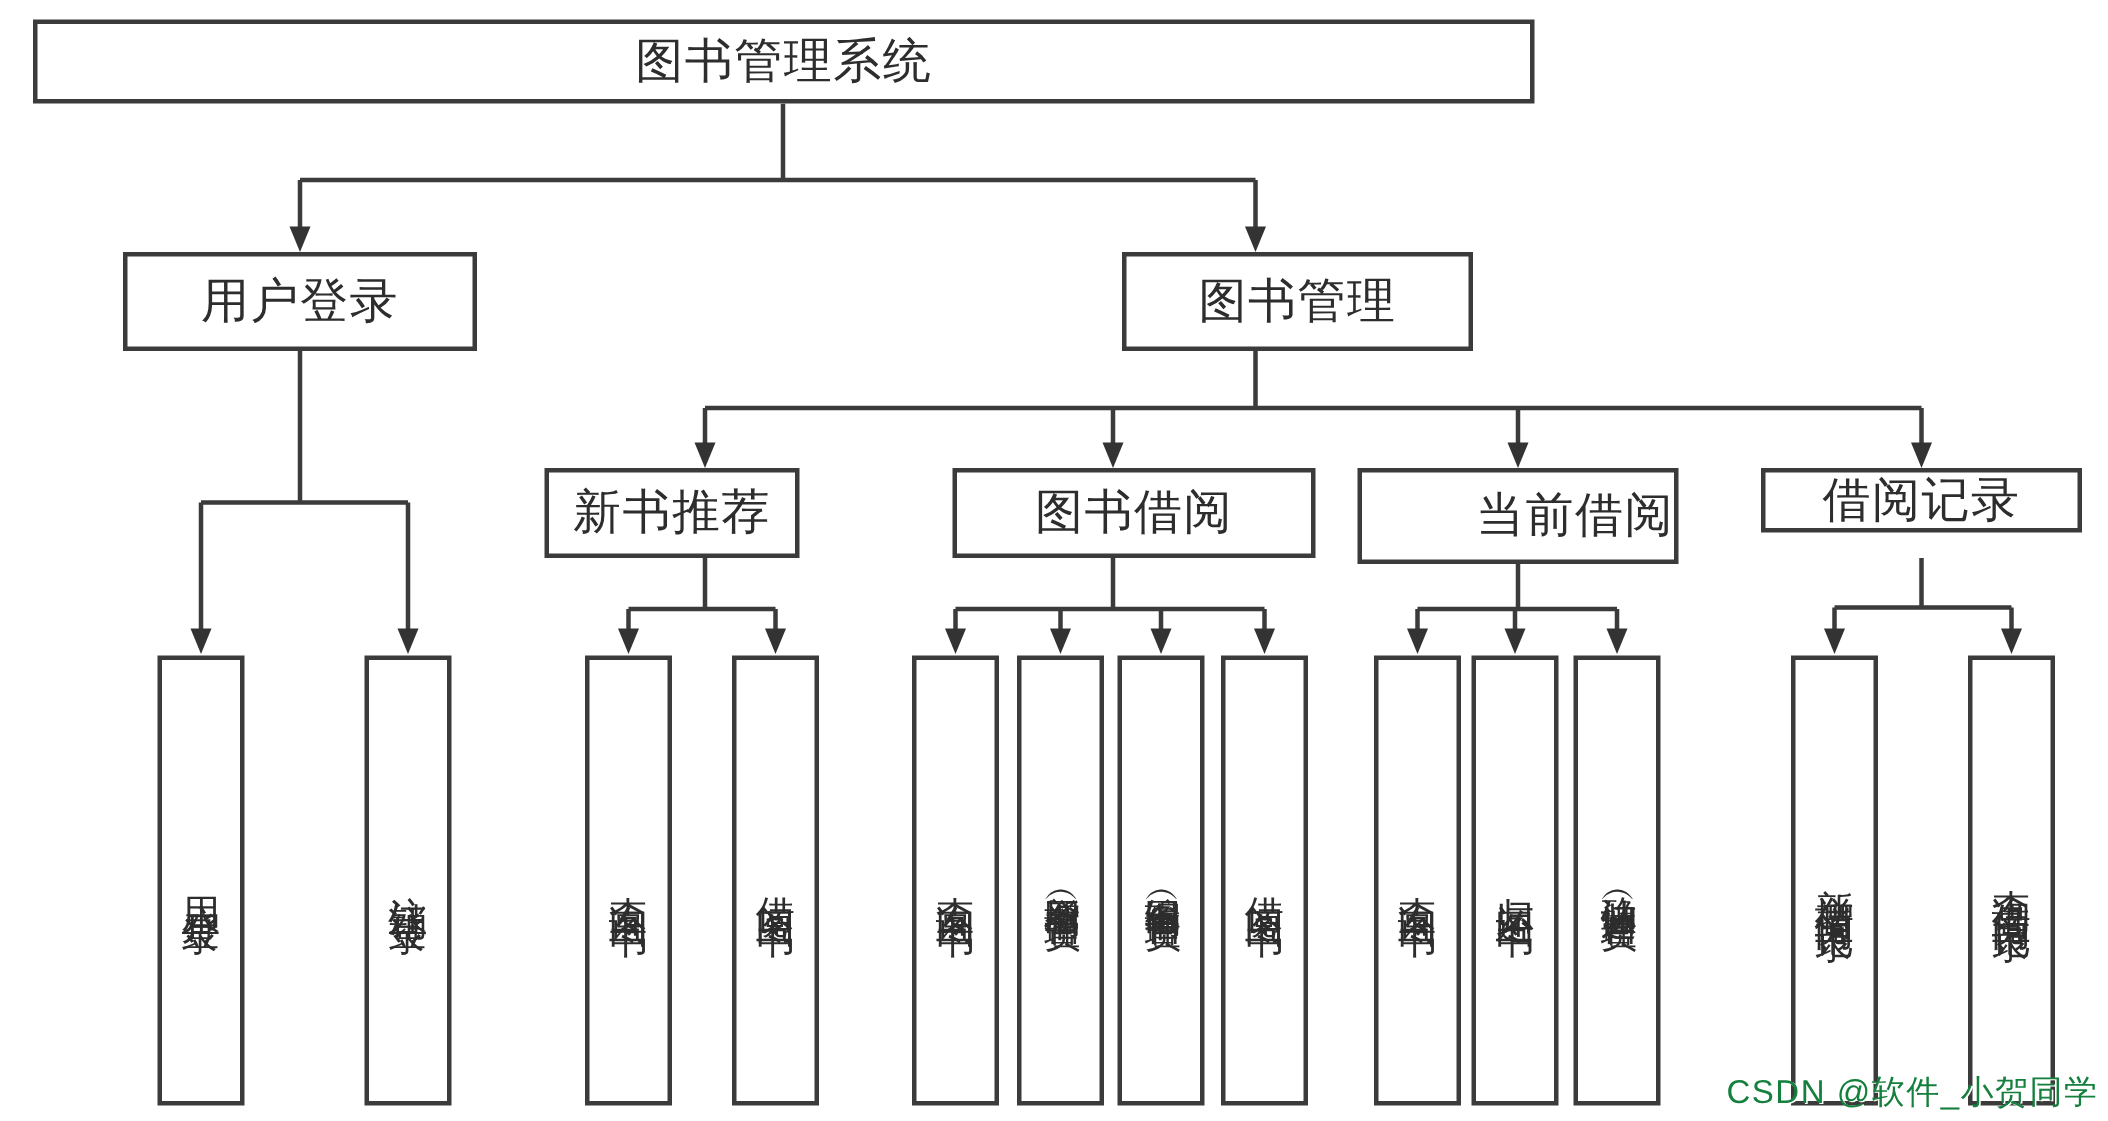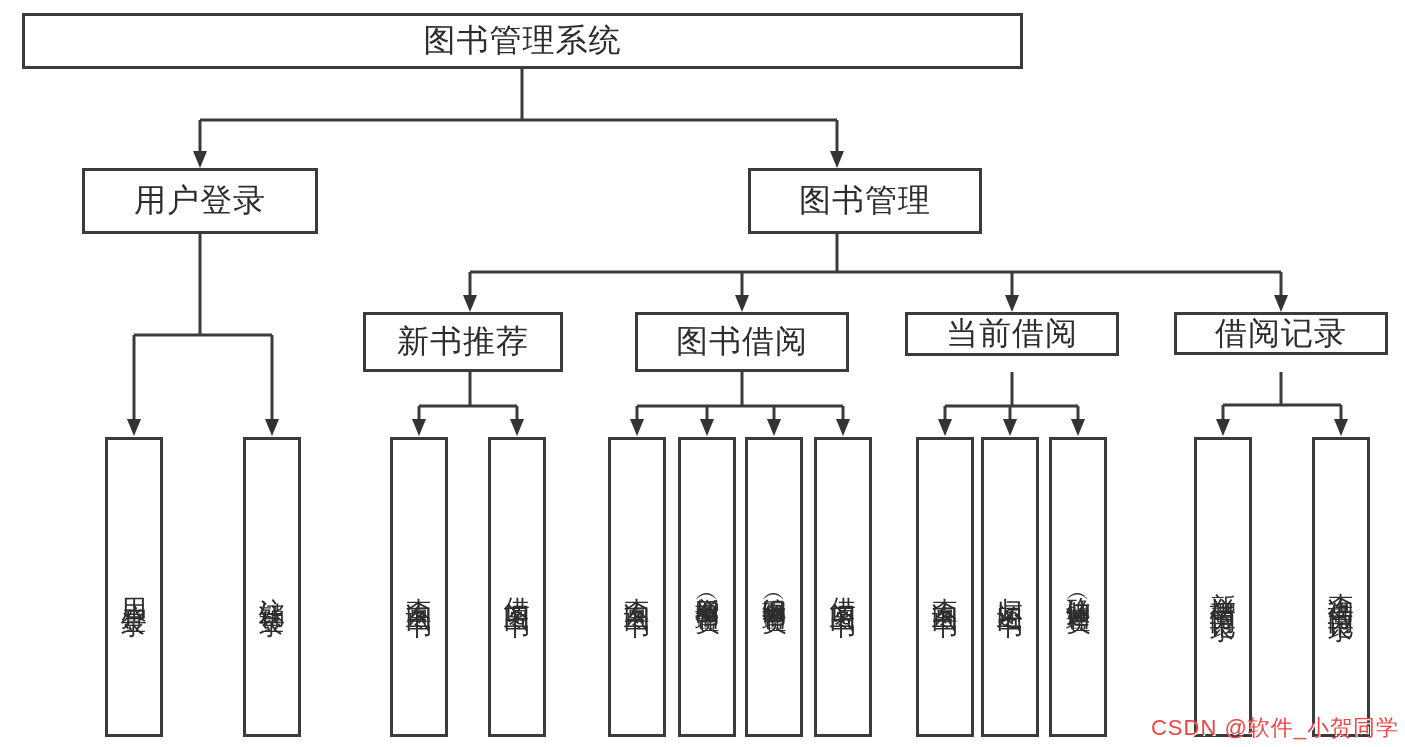--- a/index.html
+++ b/index.html
@@ -54,21 +54,21 @@
   .leaf.long span {
     font-size: 24px;
     letter-spacing: 2px;
   }
   .watermark {
     position: absolute;
     right: 6px;
     bottom: 4px;
     font-size: 22px;
     letter-spacing: 1px;
-    color: #ef4444;
+    color: #15803d;
     text-shadow: 1px 1px 0 #ffffff;
     white-space: nowrap;
   }
 </style>
 </head>
 <body>
 
 <div class="stage">
 
   <svg class="connectors" viewBox="0 0 1405 747" xmlns="http://www.w3.org/2000/svg">
@@ -115,27 +115,27 @@
     <span>图书管理系统</span>
   </div>
 
   <div class="node h-node" style="left:82px; top:168px; width:236px; height:66px;">
     <span>用户登录</span>
   </div>
   <div class="node h-node" style="left:720px; top:168px; width:234px; height:66px;margin-left:28px;">
     <span>图书管理</span>
   </div>
 
-  <div class="node h-node" style="left:363px; top:312px; width:200px; height:60px;">
+  <div class="node h-node" style="left:363px; top:312px; width:170px; height:60px;">
     <span>新书推荐</span>
   </div>
-  <div class="node h-node" style="left:635px; top:312px; width:214px; height:60px;">
+  <div class="node h-node" style="left:635px; top:312px; width:242px; height:60px;">
     <span>图书借阅</span>
   </div>
-  <div class="node h-node" style="left:905px; top:312px; width:214px; height:44px;">
+  <div class="node h-node" style="left:905px; top:312px; width:214px; height:64px;justify-content:flex-end;">
     <span>当前借阅</span>
   </div>
   <div class="node h-node" style="left:1174px; top:312px; width:214px; height:43px;">
     <span>借阅记录</span>
   </div>
 
   <div class="node leaf" style="left:105px;">
     <span>用户登录</span>
   </div>
   <div class="node leaf" style="left:243px;">

